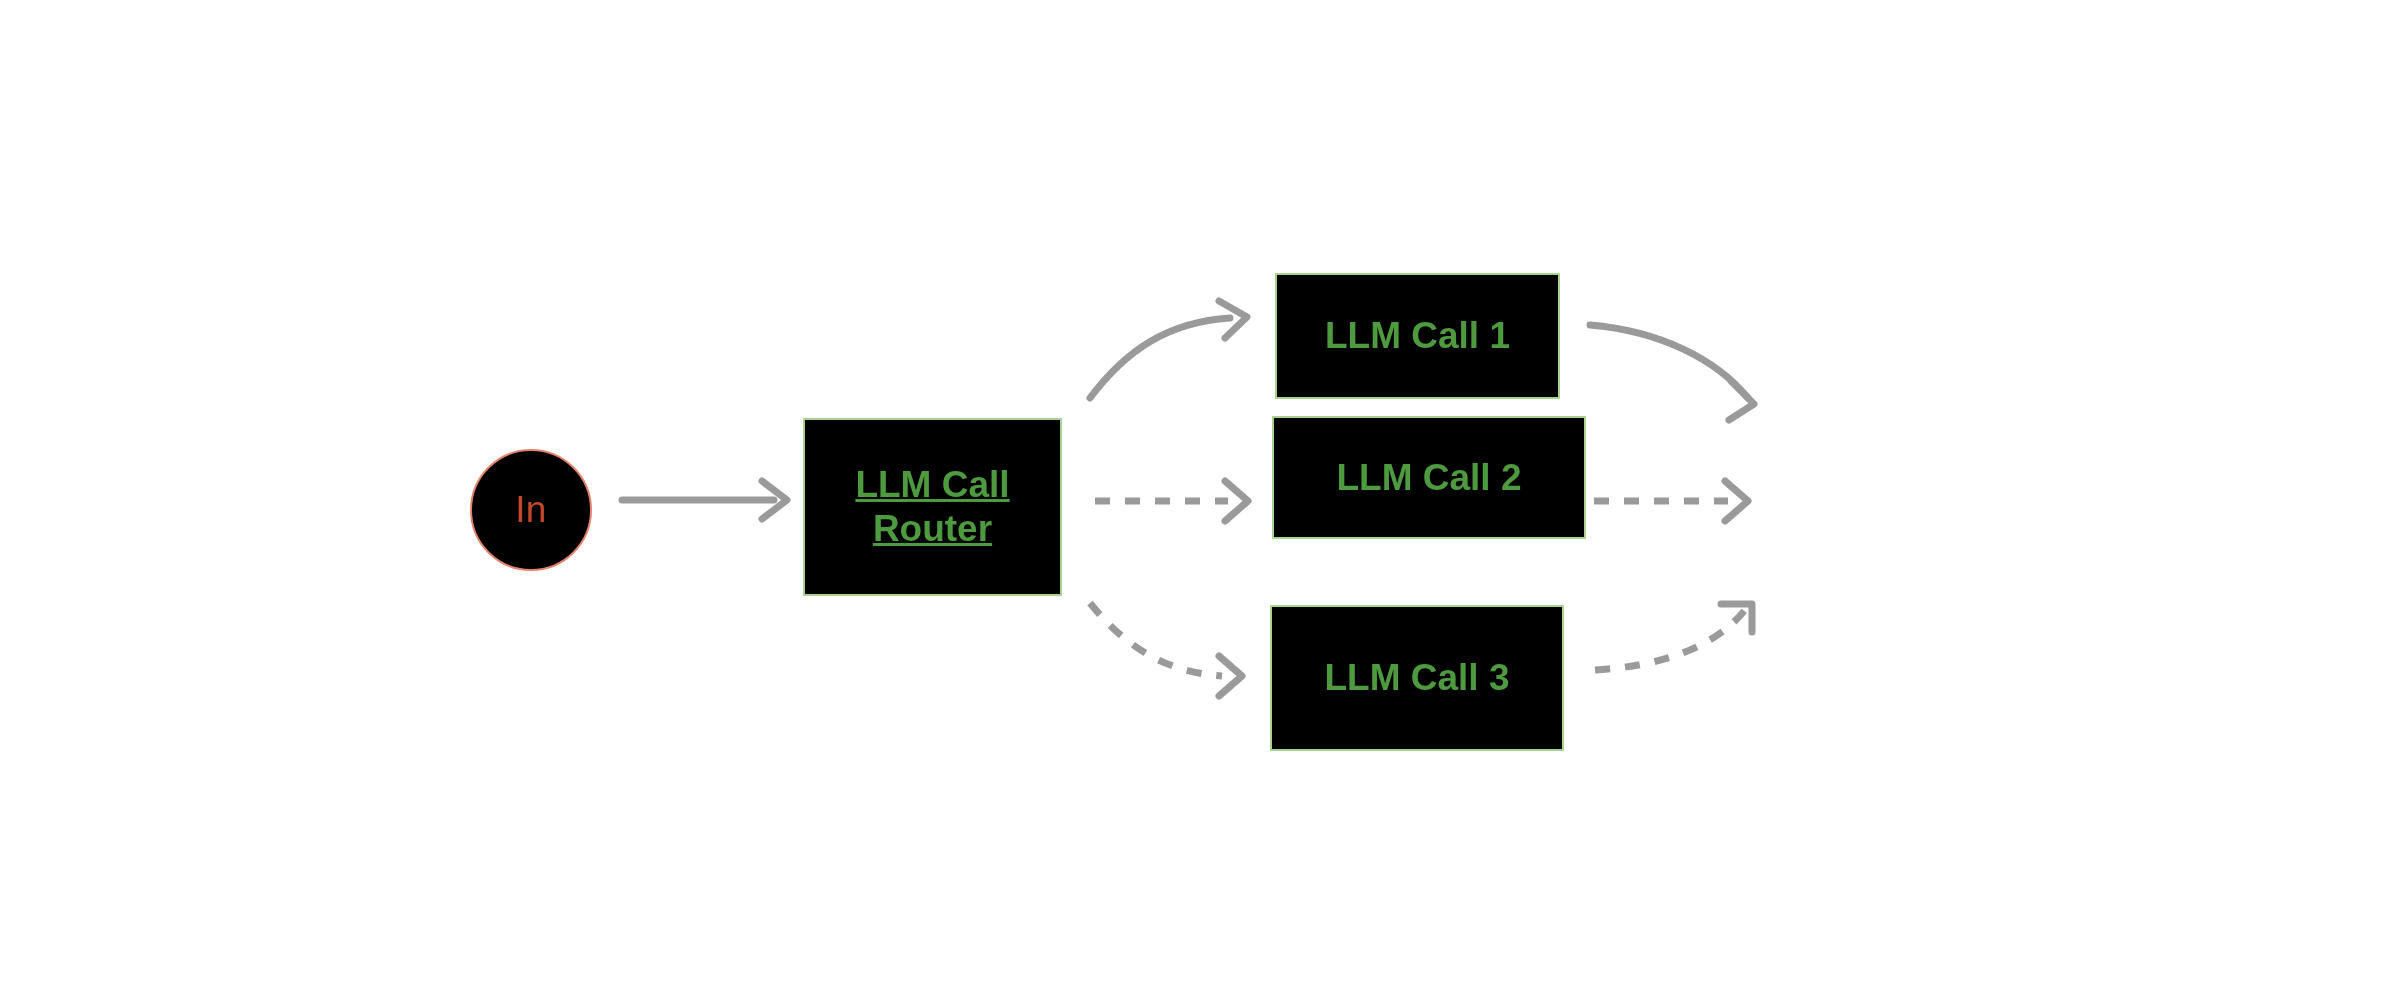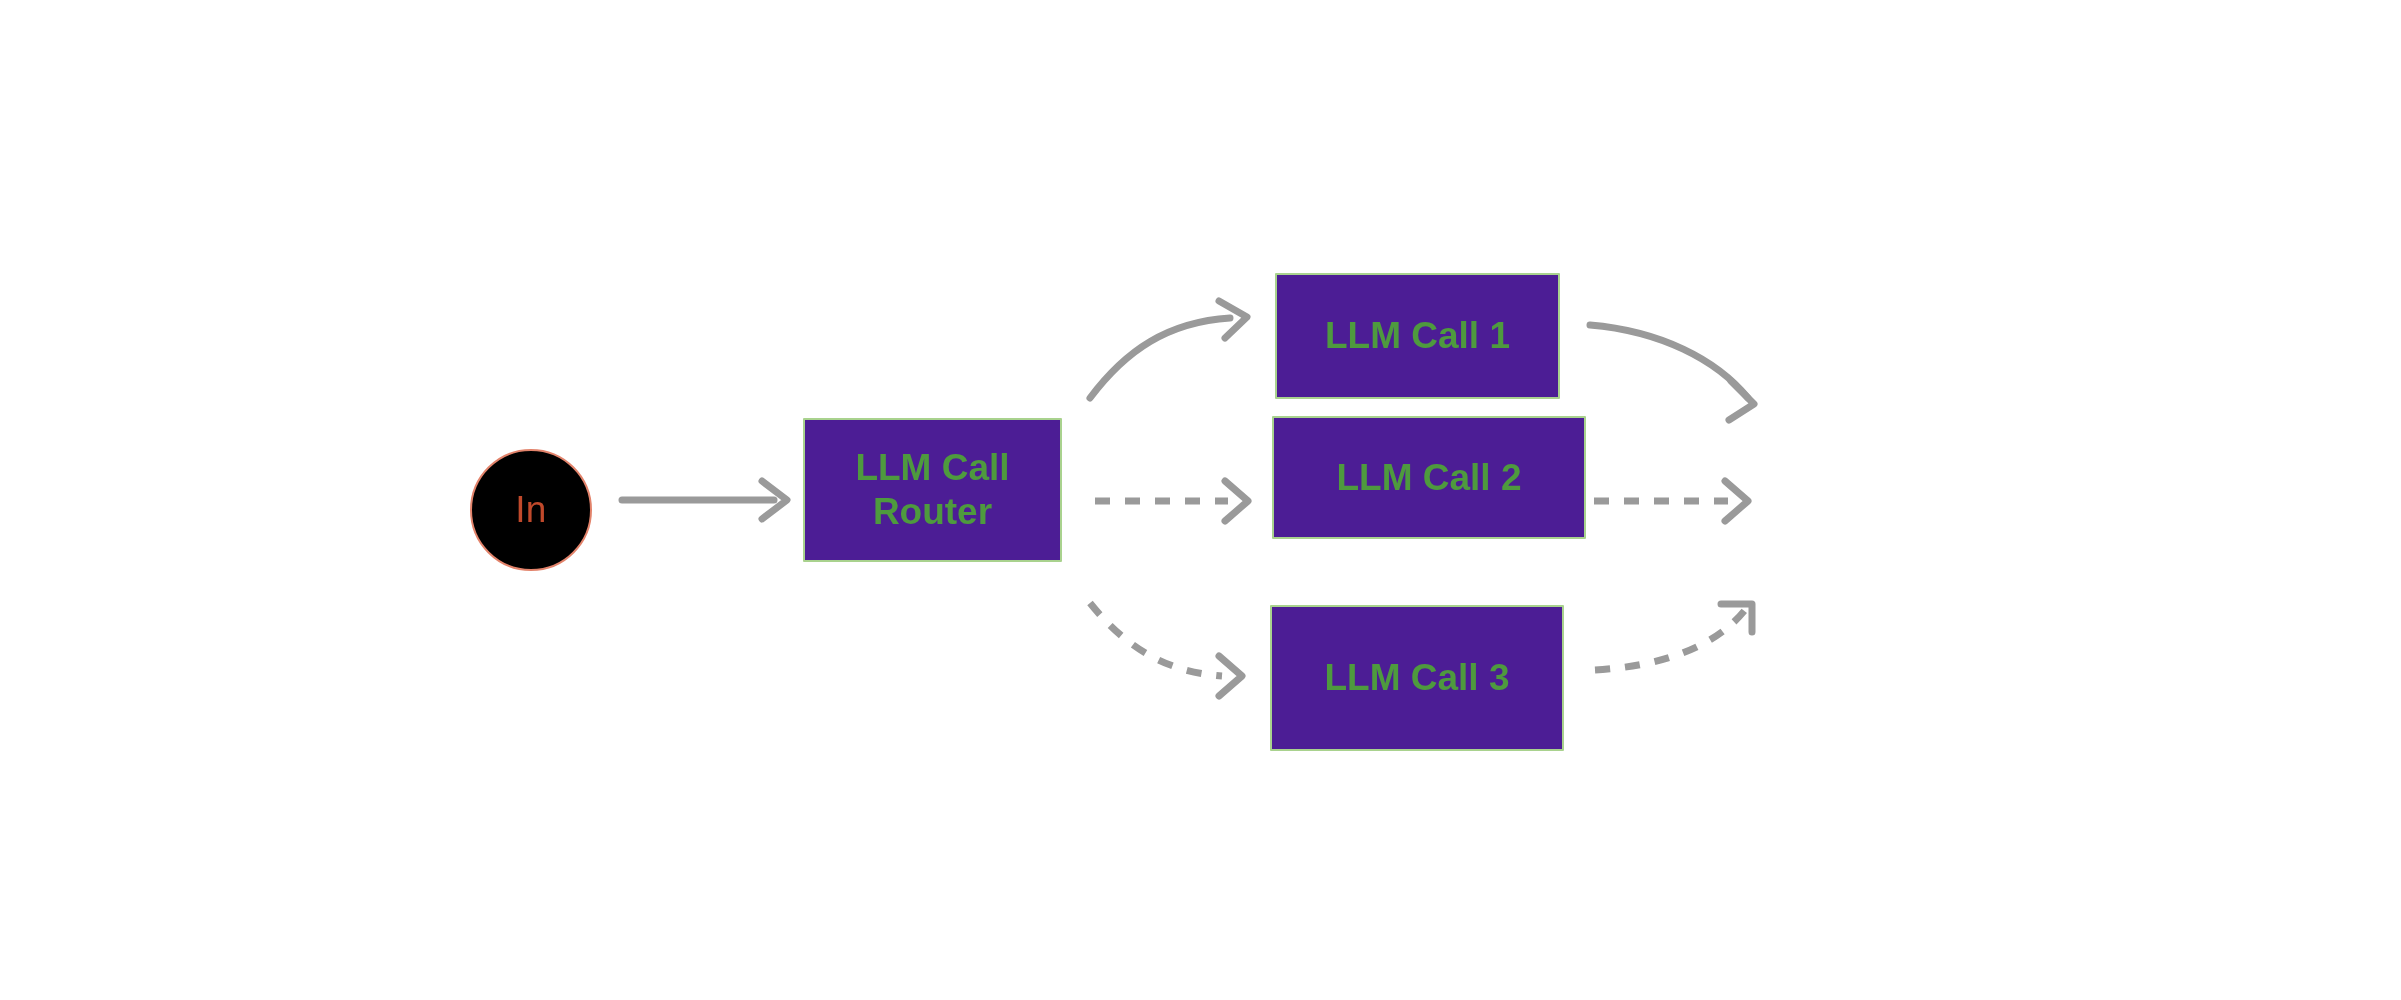--- a/index.html
+++ b/index.html
@@ -59,33 +59,34 @@
     left: 1775px;
     top: 444px;
     width: 156px;
     height: 113px;
     border-radius: 57px;
     font-size: 37px;
   }
 
   
   .node-process {
-    background: #4c1d95;
+    background: #000000;
     border: 2px solid #a9d28e;
     color: #4e9a3e;
     font-weight: bold;
     font-size: 37px;
     line-height: 1.18;
     border-radius: 1px;
   }
   #node-router {
     left: 803px;
     top: 418px;
     width: 259px;
-    height: 144px;
+    height: 178px;
+    text-decoration: underline;
   }
   #node-llm-call-1 {
     left: 1275px;
     top: 273px;
     width: 285px;
     height: 126px;
   }
   #node-llm-call-2 {
     left: 1272px;
     top: 416px;

